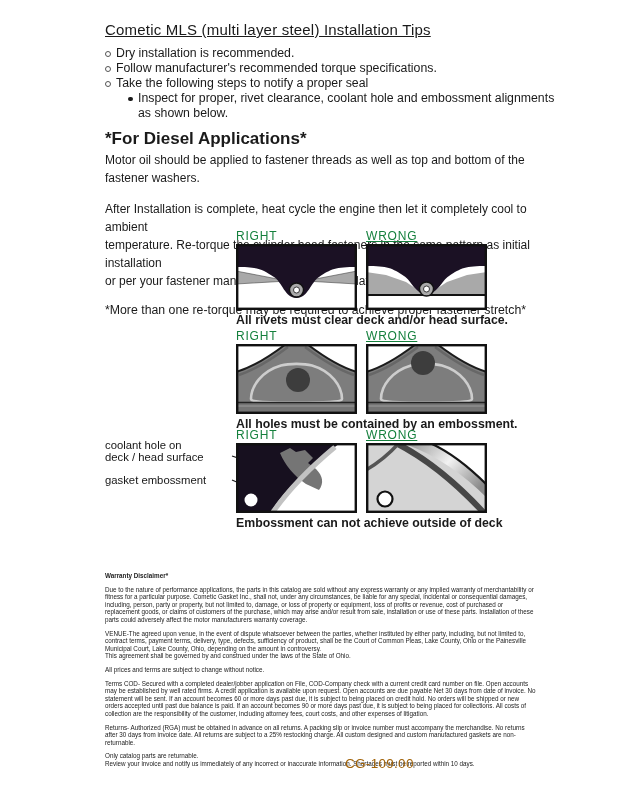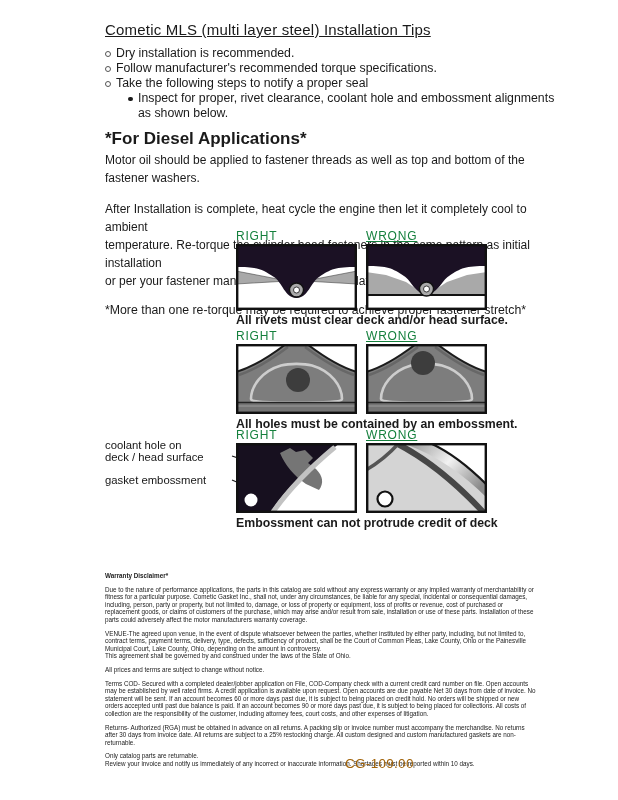--- a/index.html
+++ b/index.html
@@ -197,21 +197,21 @@
           <path d="M64,0 L121,0 L121,42 C102,23 84,9 64,0 Z" fill="#ffffff"></path>
           <path d="M30,0 C65,18 95,45 118,70" stroke="#474747" stroke-width="6" fill="none"></path>
           <path d="M37,0 L64,0 C84,9 102,23 121,42 L121,55 C98,32 72,13 37,0 Z" fill="url(#silverGrad)"></path>
           <path d="M64,0 C84,9 102,23 121,42" stroke="#161616" stroke-width="2.2" fill="none"></path>
           <path d="M33,0 C24,10 12,20 0,27" stroke="#555" stroke-width="3.5" fill="none"></path>
           <circle cx="19" cy="56" r="7.5" fill="#ffffff" stroke="#111" stroke-width="2.2"></circle>
           <rect x="1.2" y="1.2" width="118.6" height="67.6" fill="none" stroke="#111" stroke-width="2.4"></rect>
         </svg>
       </div>
       <div class="dia-caption">
-        <div>Embossment can not protrude credit of deck</div>
+        <div>Embossment can not achieve outside of deck</div>
       </div>
     </div>
   </div>
 
   <div class="legal">
     <div class="legal-heading">Warranty Disclaimer*</div>
     <p>Due to the nature of performance applications, the parts in this catalog are sold without any express warranty or any implied warranty of merchantability or fitness for a particular purpose.  Cometic Gasket Inc., shall not, under any circumstances, be liable for any special, incidental or consequential damages, including, person, party or property, but not limited to, damage, or loss of property or equipment, loss of profits or revenue, cost of purchased or replacement goods, or claims of customers of the purchase, which may arise and/or result from sale, installation or use of these parts.  Installation of these parts could adversely affect the motor manufacturers warranty coverage.</p>
     <p class="tight">VENUE-The agreed upon venue, in the event of dispute whatsoever between the parties, whether instituted by either party, including, but not limited to, contract terms, payment terms, delivery, type, defects, sufficiency of product, shall be the Court of Common Pleas, Lake County, Ohio or the Painesville Municipal Court, Lake County, Ohio, depending on the amount in controversy.</p>
     <p>This agreement shall be governed by and construed under the laws of the State of Ohio.</p>
     <p>All prices and terms are subject to change without notice.</p>

